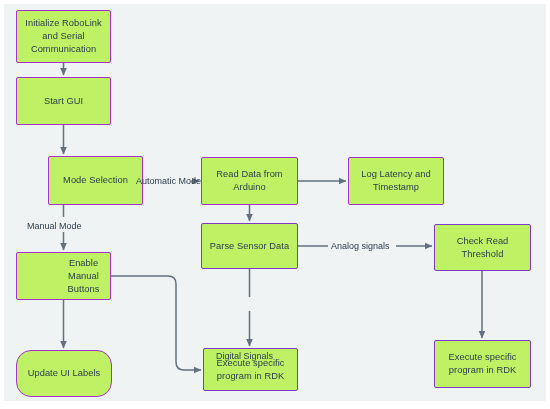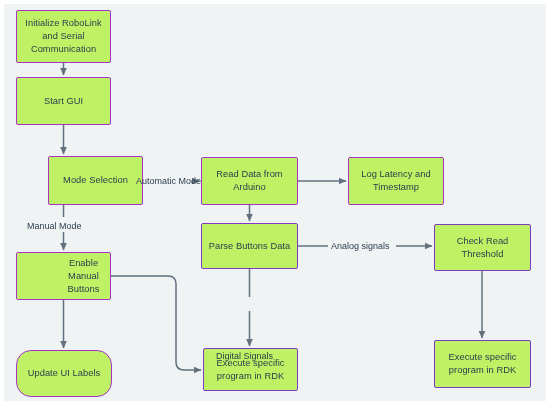--- a/index.html
+++ b/index.html
@@ -112,21 +112,21 @@
   <div class="node" style="left:16px; top:156px; width:95px; height:49px;margin-left:32px;">Mode Selection</div>
 
   <div class="node" style="left:16px; top:252px; width:95px; height:48px;padding-left:44px;">Enable Manual
 Buttons</div>
 
   <div class="node" style="left:16px; top:350px; width:96px; height:47px;border-radius:15px;">Update UI Labels</div>
 
   <div class="node" style="left:201px; top:157px; width:97px; height:48px;">Read Data from
 Arduino</div>
 
-  <div class="node violet-border" style="left:201px; top:223px; width:97px; height:46px;">Parse Buttons Data</div>
+  <div class="node violet-border" style="left:201px; top:223px; width:97px; height:46px;">Parse Sensor Data</div>
 
   <div class="node violet-border" style="left:203px; top:348px; width:95px; height:43px;">Execute specific
 program in RDK</div>
 
   <div class="node" style="left:348px; top:157px; width:96px; height:48px;">Log Latency and
 Timestamp</div>
 
   <div class="node violet-border" style="left:434px; top:224px; width:97px; height:47px;">Check Read
 Threshold</div>
 

